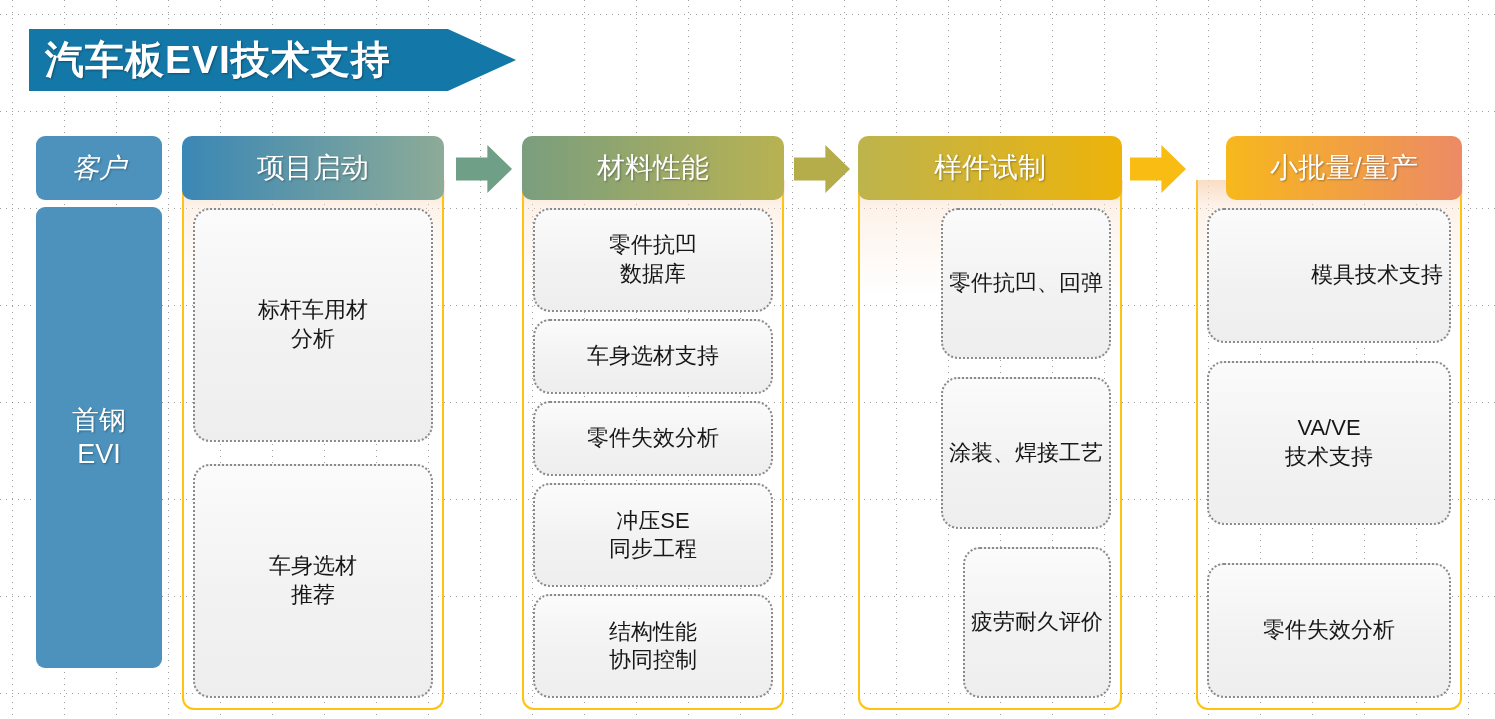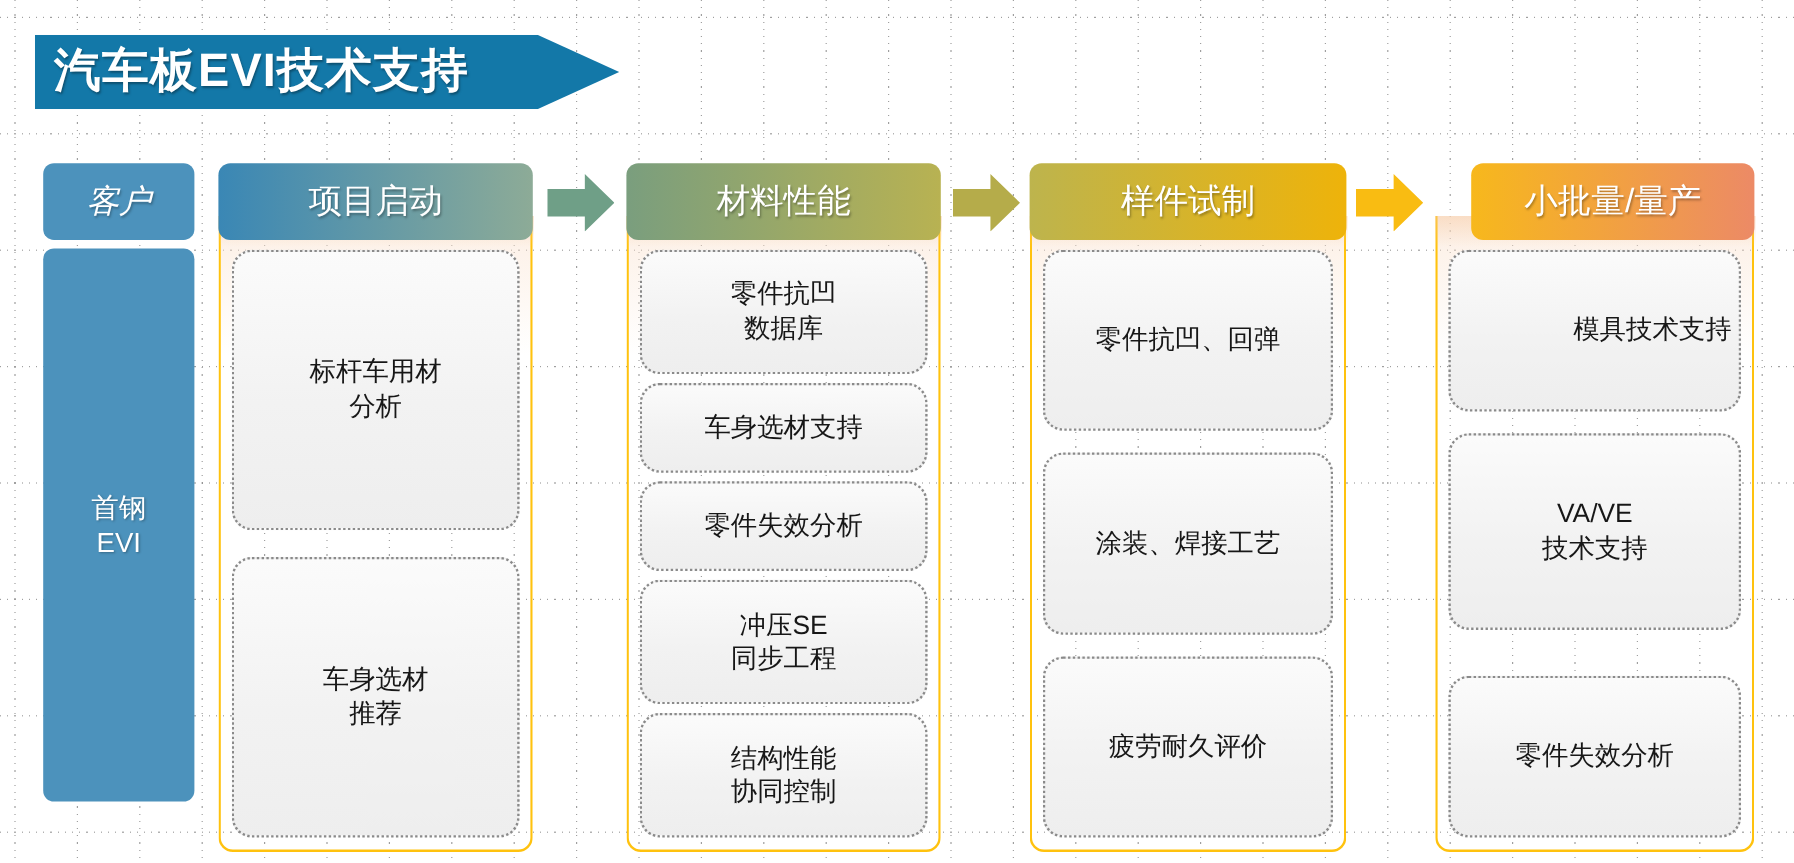--- a/index.html
+++ b/index.html
@@ -93,21 +93,21 @@
     justify-content: center;
     text-shadow: 1px 1px 2px rgba(0,0,0,0.3);
     font-style: italic;
   }
   #customer-body {
     margin-top: 7px;
     height: 461px;
     border-radius: 9px;
     background: #4C92BC;
     color: #ffffff;
-    font-size: 23px;
+    font-size: 27px;
     line-height: 1.25;
     text-align: center;
     display: flex;
     align-items: center;
     justify-content: center;
     text-shadow: 1px 1px 2px rgba(0,0,0,0.3);
   }
   #customer-body .ln { display: block; }
 
   
@@ -290,21 +290,21 @@
               <span class="ln">结构性能</span>
               <span class="ln">协同控制</span>
             </div>
           </div>
         </div>
         <div class="phase-header" style="background: linear-gradient(to right, rgb(122, 158, 126), rgb(184, 178, 82));">
           <span>材料性能</span>
         </div>
       </div>
       <div class="phase" style="left: 858px; width: 264px;">
-        <div class="phase-body" style="height: 530px; gap: 18px;">
+        <div class="phase-body" style="height: 530px; gap: 18px; align-items: flex-end;">
           <div class="card" style="flex: 1 1 auto;">
             <div>
               <span class="ln">零件抗凹、回弹</span>
             </div>
           </div>
           <div class="card" style="flex: 1 1 auto;">
             <div>
               <span class="ln">涂装、焊接工艺</span>
             </div>
           </div>

